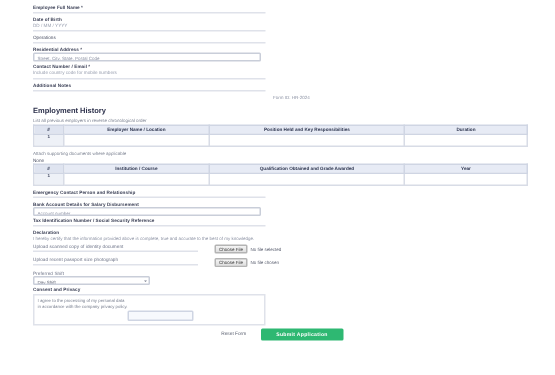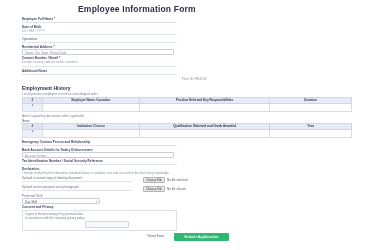--- a/index.html
+++ b/index.html
@@ -248,21 +248,20 @@
     white-space: nowrap;
     overflow: hidden;
   }
 </style>
 </head>
 <body>
 
 <div class="page">
   <div class="wrap">
 
-    <div class="page-title">Employee Information Form</div>
 
     <div>
       <div class="fld">
         <div class="lbl">Employee Full Name *</div>
         <div class="rule"></div>
       </div>
 
       <div class="fld">
         <div class="lbl">Date of Birth</div>
         <div class="val dim">DD / MM / YYYY</div>

